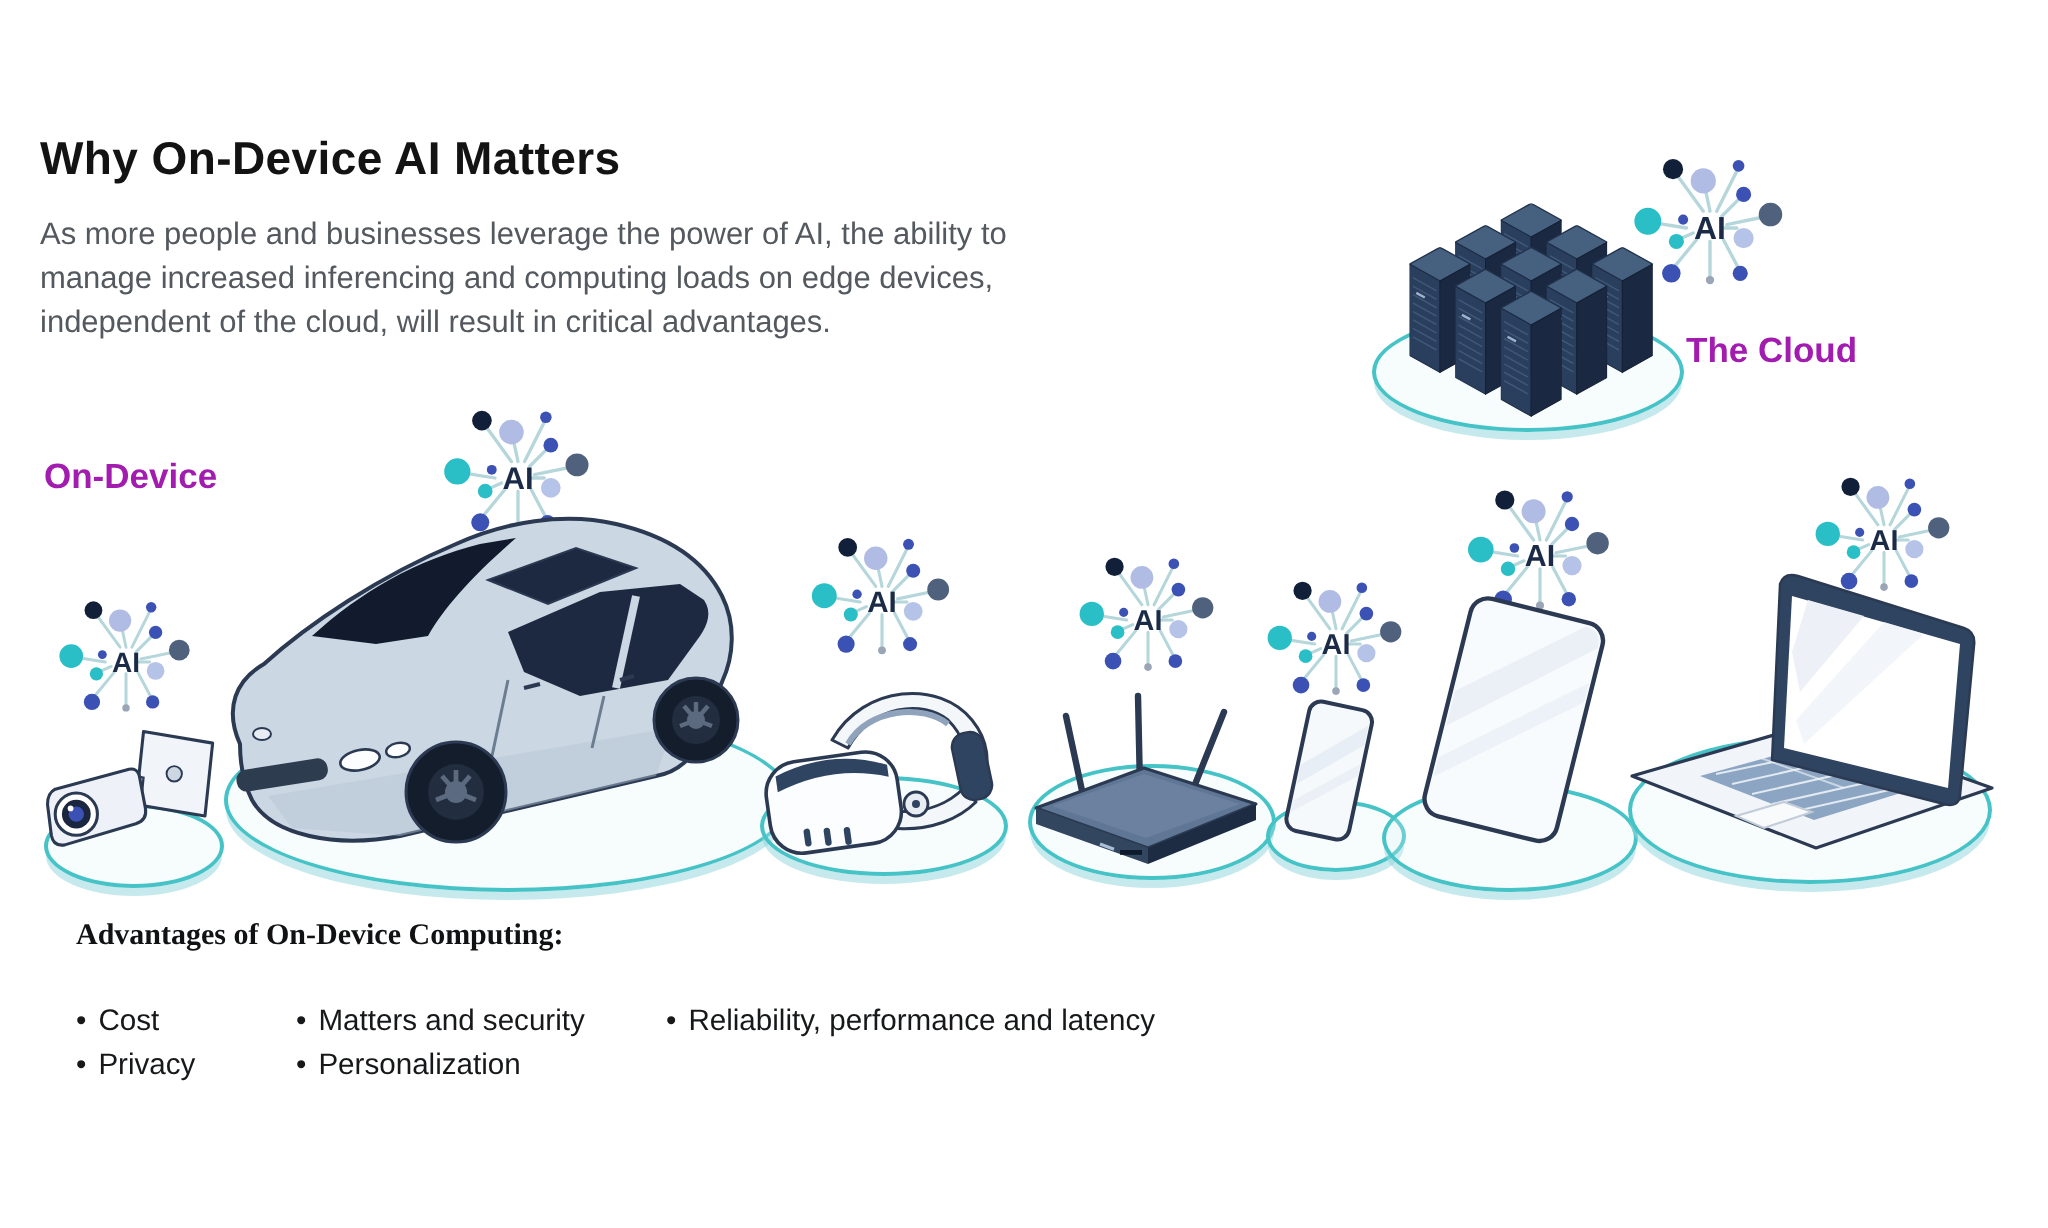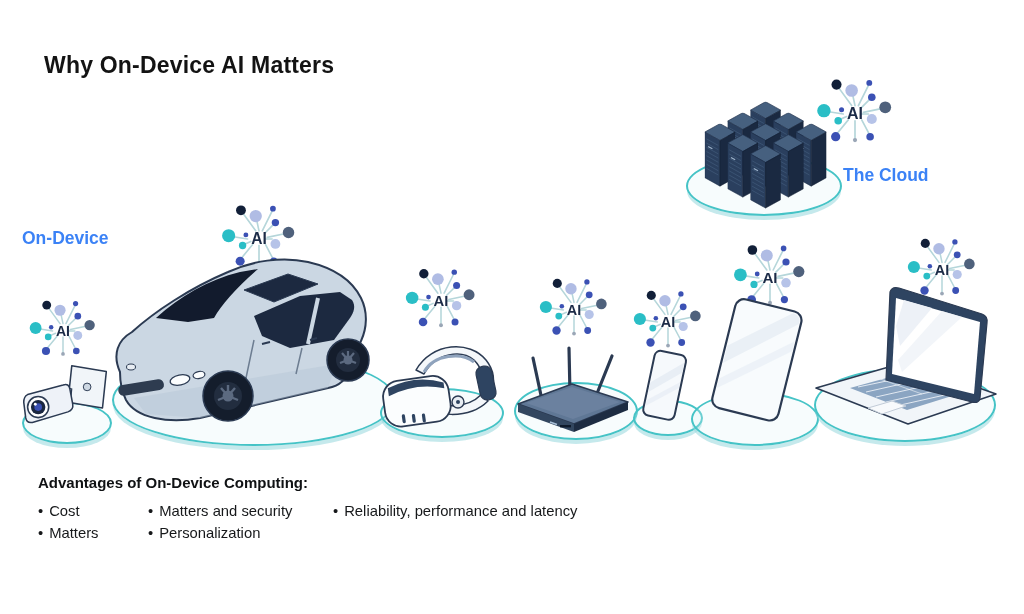--- a/index.html
+++ b/index.html
@@ -3,21 +3,21 @@
 <meta charset="utf-8">
 <style>
   html,body{margin:0;padding:0;background:#fff;}
   #canvas{
     position:relative;width:1024px;height:614px;background:#ffffff;overflow:hidden;
     font-family:"Liberation Sans","DejaVu Sans",sans-serif;color:#1a1a1a;
   }
   .abs{position:absolute;}
   .title{font-size:23px;font-weight:700;color:#131313;letter-spacing:.2px;}
   .subtitle{font-size:15.5px;line-height:1.42;color:#54595f;}
-  .big-label{font-size:17.5px;font-weight:700;color:#3b82f6;}
+  .big-label{font-size:17.5px;font-weight:700;color:#a21caf;}
   .platform{
     position:absolute;border:2px solid #45c3c6;border-radius:50%;
     background:rgba(225,245,247,.25);
     box-shadow:0 5px 0 -1px rgba(150,215,220,.55);
   }
   .ai-icon{position:absolute;}
   .art{position:absolute;}
   .adv-heading{font-size:15px;font-weight:700;color:#101214;}
   .bullet-item{position:absolute;font-size:14.8px;color:#16181a;white-space:nowrap;text-align:right;}
   .bullet-item .dot{margin-right:6px;}
@@ -65,21 +65,22 @@
       <symbol id="rack" viewBox="0 0 36 76">
         <polygon points="0,10 18,0 36,10 18,20" fill="#46607f" stroke="#22334d" stroke-width="0.8"></polygon>
         <polygon points="0,10 18,20 18,74 0,64" fill="#2a3f5e" stroke="#1d2d47" stroke-width="0.6"></polygon>
         <polygon points="36,10 18,20 18,74 36,64" fill="#1a2941" stroke="#141f33" stroke-width="0.6"></polygon>
         <path d="M2,18 l14,7.8 M2,23 l14,7.8 M2,28 l14,7.8 M2,33 l14,7.8 M2,38 l14,7.8 M2,43 l14,7.8 M2,48 l14,7.8 M2,53 l14,7.8" stroke="#3f5878" stroke-width="0.9" fill="none"></path>
         <line x1="4" y1="27" x2="9" y2="29.7" stroke="#9fb4cc" stroke-width="1.4"></line>
       </symbol>
     </defs>
   </svg>
 
-  <div class="abs title" style="left:20px;top:52px;margin-left:24px;">Why On-Device AI Matters</div>
+  <div class="abs title" style="left:20px;top:66px;">Why On-Device AI Matters</div>
+  <div class="abs subtitle" style="left:20px;top:107px;width:522px;">As more people and businesses leverage the power of AI, the ability to manage increased inferencing and computing loads on edge devices, independent of the cloud, will result in critical advantages.</div>
 
   <div class="platform" style="left:686px;top:156px;width:152px;height:56px;"></div>
   <svg class="art" viewBox="0 0 165 135" style="left:696px;top:100px;width:140px;height:114px;">
     <use href="#rack" x="64" y="2" width="36" height="76"></use>
     <use href="#rack" x="37" y="15" width="36" height="76"></use>
     <use href="#rack" x="91" y="15" width="36" height="76"></use>
     <use href="#rack" x="10" y="28" width="36" height="76"></use>
     <use href="#rack" x="64" y="28" width="36" height="76"></use>
     <use href="#rack" x="118" y="28" width="36" height="76"></use>
     <use href="#rack" x="37" y="41" width="36" height="76"></use>
@@ -218,27 +219,27 @@
     <polygon points="40,104 102,87 158,107 97,126" fill="#8ba5c2"></polygon>
     <path d="M48,103 L110,90 M56,108 L118,94 M66,113 L128,99 M76,118 L138,104 M86,122 L148,108" stroke="#f1f5f9" stroke-width="1" opacity="0.85" fill="none"></path>
     <path d="M62,92 L112,110 M78,88 L128,106 M94,89 L144,105" stroke="#f1f5f9" stroke-width="1" opacity="0.6" fill="none"></path>
     <polygon points="58,124 82,117 96,122 72,130" fill="#f8fafc" stroke="#c2ccd8" stroke-width="1"></polygon>
     <path d="M80,8 Q82,2 89,4 L172,30 Q178,32 177,39 L170,114 Q169,120 162,118 L76,96 Z" fill="#2e4461" stroke="#2b3a52" stroke-width="1.2" stroke-linejoin="round"></path>
     <polygon points="86,14 170,38 164,110 82,90" fill="#ffffff"></polygon>
     <polygon points="94,16 122,24 90,62 86,42" fill="#edf1f7"></polygon>
     <polygon points="132,27 152,33 92,88 88,76" fill="#edf1f7" opacity="0.75"></polygon>
   </svg>
 
-  <div class="abs adv-heading" style="left:38px;top:474px;">Advantages of On-Device Computing:</div>
+  <div class="abs adv-heading" style="left:38px;top:460px;font-family:Liberation Serif, serif;">Advantages of On-Device Computing:</div>
 
   <div class="bullet-item" style="left:38px;top:503px;">
     <span class="dot">•</span><span>Cost</span>
   </div>
   <div class="bullet-item" style="left:38px;top:525px;">
-    <span class="dot">•</span><span>Matters</span>
+    <span class="dot">•</span><span>Privacy</span>
   </div>
   <div class="bullet-item" style="left:148px;top:503px;">
     <span class="dot">•</span><span>Matters and security</span>
   </div>
   <div class="bullet-item" style="left:148px;top:525px;">
     <span class="dot">•</span><span>Personalization</span>
   </div>
   <div class="bullet-item" style="left:333px;top:503px;">
     <span class="dot">•</span><span>Reliability, performance and latency</span>
   </div>

